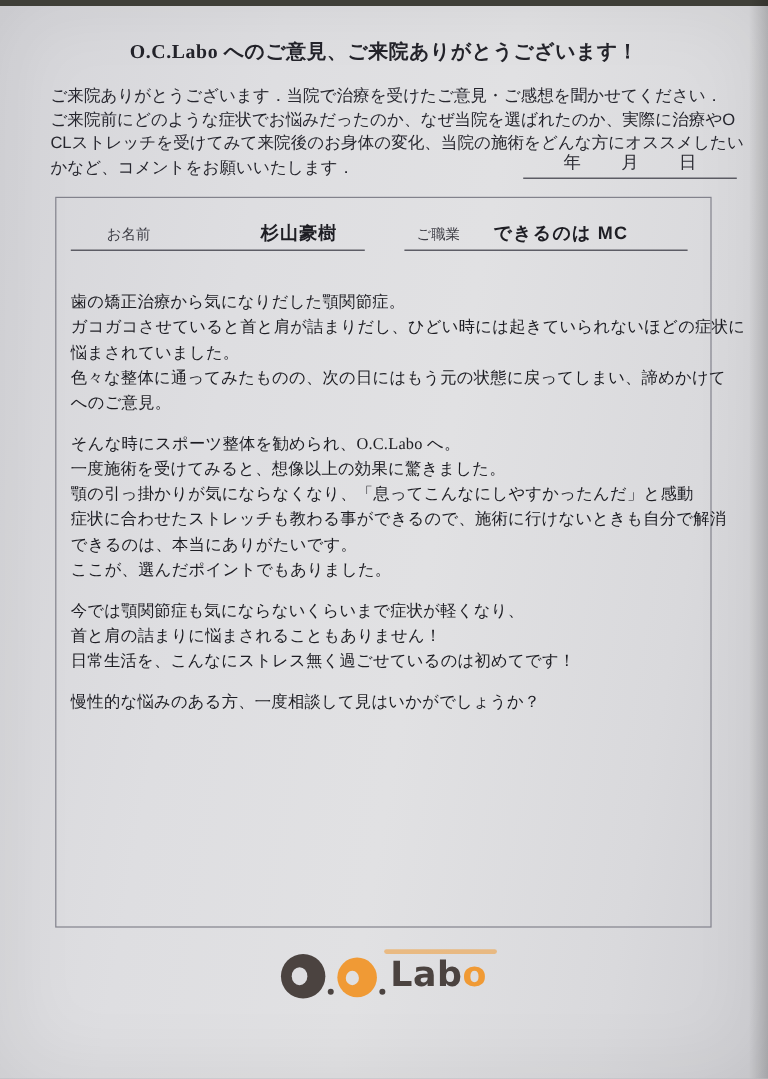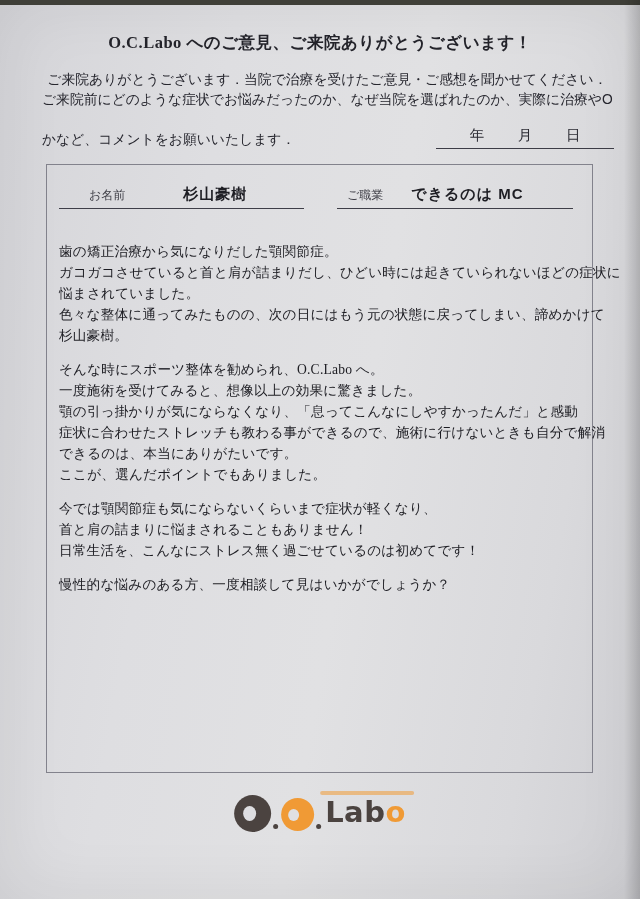--- a/index.html
+++ b/index.html
@@ -14,39 +14,39 @@
     background:linear-gradient(to right, rgba(0,0,0,0), rgba(0,0,0,0.16)); }
 
   .title {
     position:absolute; top:32px; left:0; right:0; text-align:center;
     font-family:"Liberation Serif", serif; font-weight:700;
     font-size:16.5px; letter-spacing:0.5px; color:#23232a; white-space:nowrap;
   }
 
   .intro { position:absolute; top:70px; left:42px; font-size:13.8px;
     line-height:19.5px; color:#26262e; white-space:nowrap; }
-  .intro .line { height:19.5px;text-align:center; }
+  .intro .line { height:19.5px; }
   .intro-row { position:absolute; top:126px; left:42px; right:26px;
     display:flex; justify-content:space-between; align-items:flex-end;
     font-size:13.8px; color:#26262e; white-space:nowrap; }
   .date-field { width:178px; border-bottom:1.5px solid #3c3c46;
     display:flex; justify-content:space-evenly; padding-bottom:3px;
     font-size:14.5px; color:#2a2a32; }
 
   .form-box { position:absolute; left:46px; top:164px; width:547px; height:609px;
     border:1px solid #82828c; box-sizing:border-box;padding-left:43px; }
 
   .fields-row { position:absolute; top:20px; left:12px; display:flex; }
   .field { display:flex; align-items:flex-end; border-bottom:1.3px solid #3e3e48;
     padding-bottom:4px; white-space:nowrap; }
   .field .flabel { font-size:12px; color:#3e3e46; }
   .field .fvalue { font-weight:700; font-size:15px; color:#1e1e24; letter-spacing:1px; }
   .field-name { width:245px; }
   .field-name .flabel { margin-left:30px; }
-  .field-name .fvalue { margin-left:58px; }
+  .field-name .fvalue { margin-left:92px; }
   .field-job { width:236px; margin-left:33px; }
   .field-job .flabel { margin-left:10px; }
   .field-job .fvalue { margin-left:28px; }
 
   .body-text { position:absolute; top:76px; left:12px;
     font-family:"Liberation Serif", serif; font-size:13.6px;
     color:#1c1c22; white-space:nowrap; letter-spacing:0.2px; }
   .body-text .line { height:21px; line-height:21px; }
   .body-text .blank { height:13px; }
 
@@ -75,20 +75,21 @@
 <body>
 
 <div class="stage">
   <div class="top-strip"></div>
 
   <div class="title">O.C.Labo へのご意見、ご来院ありがとうございます！</div>
 
   <div class="intro">
       <div class="line">ご来院ありがとうございます．当院で治療を受けたご意見・ご感想を聞かせてください．</div>
       <div class="line">ご来院前にどのような症状でお悩みだったのか、なぜ当院を選ばれたのか、実際に治療やO</div>
+      <div class="line">CLストレッチを受けてみて来院後のお身体の変化、当院の施術をどんな方にオススメしたい</div>
     </div>
 
   <div class="intro-row">
     <span>かなど、コメントをお願いいたします．</span>
     <span class="date-field">
       <span>年</span>
       <span>月</span>
       <span>日</span>
     </span>
   </div>
@@ -103,21 +104,21 @@
         <span class="flabel">ご職業</span>
         <span class="fvalue">できるのは MC</span>
       </div>
     </div>
 
     <div class="body-text">
         <div class="line">歯の矯正治療から気になりだした顎関節症。</div>
         <div class="line">ガコガコさせていると首と肩が詰まりだし、ひどい時には起きていられないほどの症状に</div>
         <div class="line">悩まされていました。</div>
         <div class="line">色々な整体に通ってみたものの、次の日にはもう元の状態に戻ってしまい、諦めかけて</div>
-        <div class="line">杉山豪樹。</div>
+        <div class="line">へのご意見。</div>
         <div class="line blank">&nbsp;</div>
         <div class="line">そんな時にスポーツ整体を勧められ、O.C.Labo へ。</div>
         <div class="line">一度施術を受けてみると、想像以上の効果に驚きました。</div>
         <div class="line">顎の引っ掛かりが気にならなくなり、「息ってこんなにしやすかったんだ」と感動</div>
         <div class="line">症状に合わせたストレッチも教わる事ができるので、施術に行けないときも自分で解消</div>
         <div class="line">できるのは、本当にありがたいです。</div>
         <div class="line">ここが、選んだポイントでもありました。</div>
         <div class="line blank">&nbsp;</div>
         <div class="line">今では顎関節症も気にならないくらいまで症状が軽くなり、</div>
         <div class="line">首と肩の詰まりに悩まされることもありません！</div>

